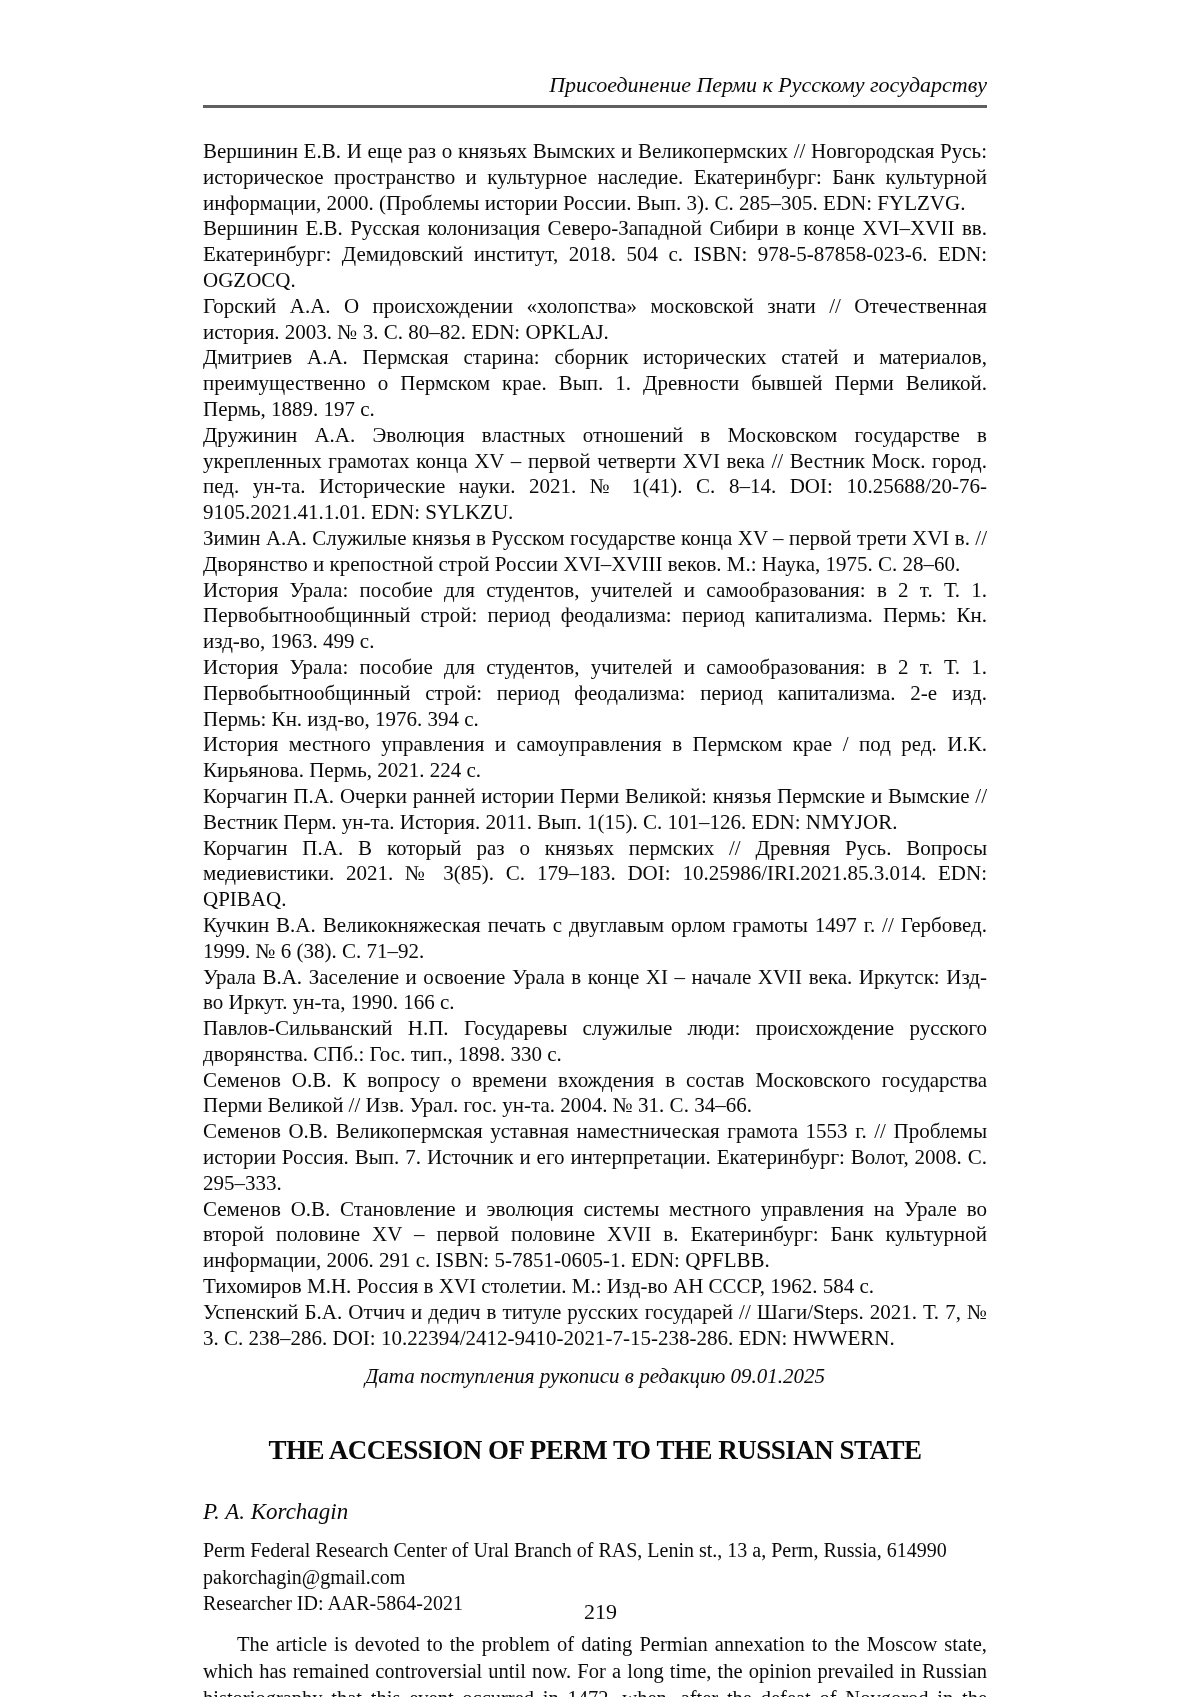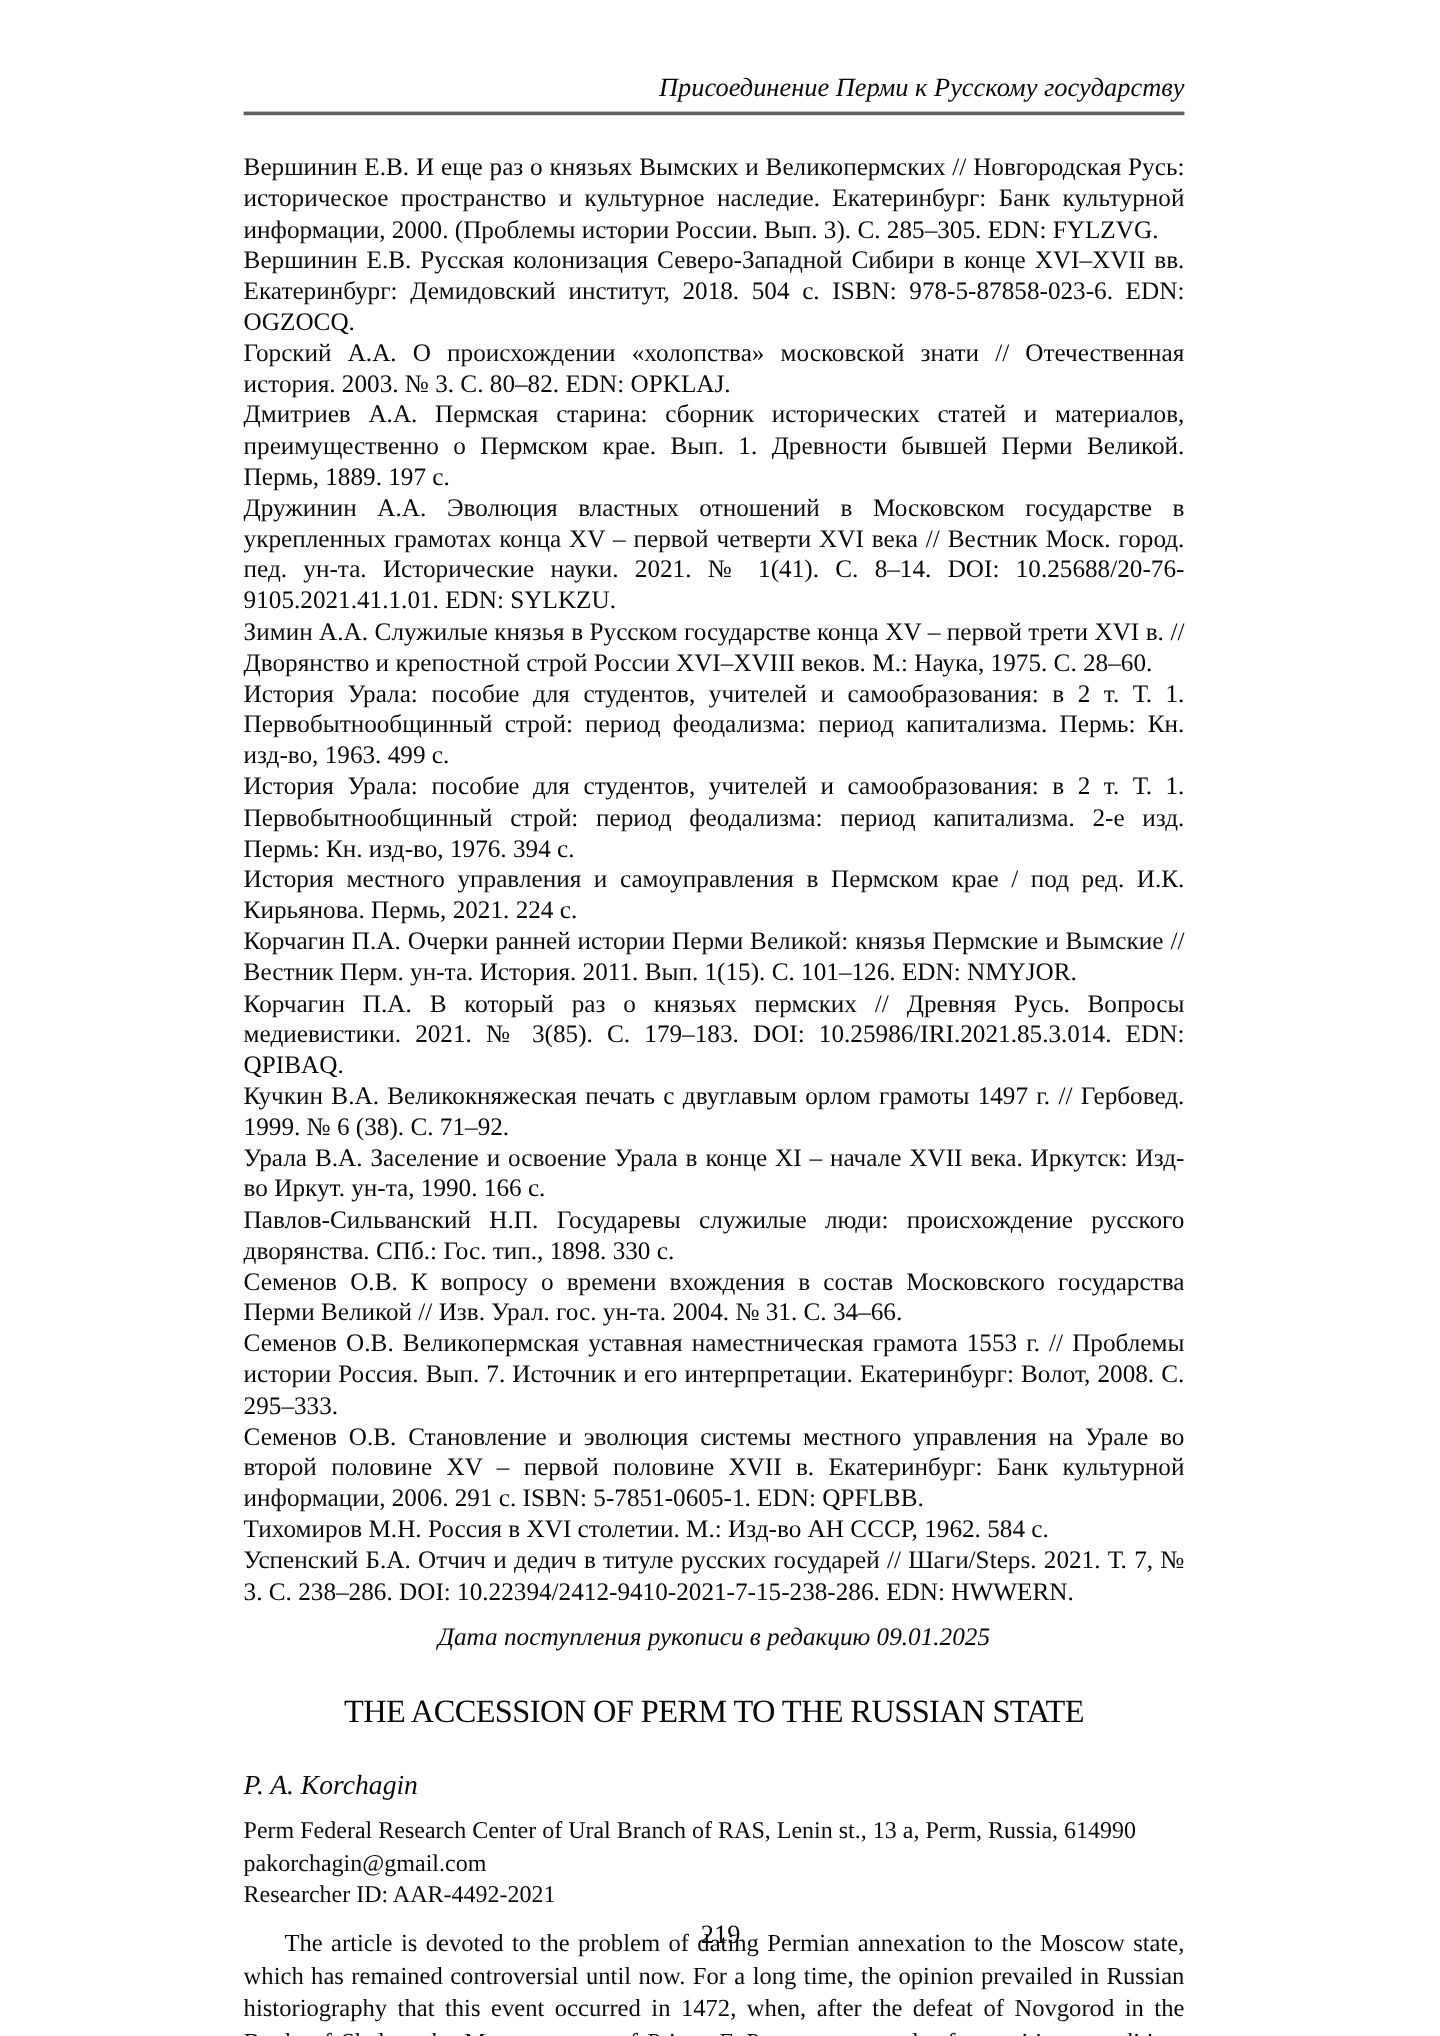--- a/index.html
+++ b/index.html
@@ -10,21 +10,21 @@
   .page {
     position: relative;
     width: 1068px;
     height: 1697px;
     margin: 0 auto;
     background: #ffffff;
     color: #0a0a0a;
     font-family: "Liberation Serif", "DejaVu Serif", serif;
     overflow: hidden;
     box-sizing: border-box;
-    padding: 0 147px 0 137px;
+    padding: 12px 147px 0 137px;
   }
   .running-header {
     padding-top: 60px;
     font-style: italic;
     font-size: 22px;
     line-height: 26px;
     text-align: right;
     white-space: nowrap;
   }
   .header-rule {
@@ -44,24 +44,24 @@
   .ref .ref-author {
   }
   .date-line {
     margin: 13px 0 0 0;
     font-style: italic;
     font-size: 21px;
     line-height: 25px;
     text-align: center;
   }
   .en-title {
-    margin: 34px 0 0 0;
+    margin: 46px 0 0 0;
     font-size: 27px;
     line-height: 31px;
-    font-weight: normal;
+    font-weight: bold;
     text-align: center;
     letter-spacing: -0.5px;
   }
   .author-name {
     margin: 32px 0 0 0;
     font-size: 23px;
     line-height: 27px;
     font-weight: normal;
     font-style: italic;
   }
@@ -123,20 +123,20 @@
 
   <p class="date-line">Дата поступления рукописи в редакцию 09.01.2025</p>
 
   <h1 class="en-title">THE ACCESSION OF PERM TO THE RUSSIAN STATE</h1>
 
   <p class="author-name">P. A. Korchagin</p>
 
   <div class="affiliation-block">
     <p>Perm Federal Research Center of Ural Branch of RAS, Lenin st., 13 a, Perm, Russia, 614990</p>
     <p>pakorchagin@gmail.com</p>
-    <p>Researcher ID: AAR-4492-2021</p>
+    <p>Researcher ID: AAR-5864-2021</p>
   </div>
 
   <p class="abstract">The article is devoted to the problem of dating Permian annexation to the Moscow state, which has remained controversial until now. For a long time, the opinion prevailed in Russian historiography that this event occurred in 1472, when, after the defeat of Novgorod in the Battle of Shelon, the Moscow army of Prince F. Pestry, as a result of a punitive expedition, finally secured this territory to Moscow. O. V. Semenov suggested timing the annexation of Perm the Great to 1505, when the last local prince Matvey was replaced from the Perm governorate and the Great Perm charter was issued, which turned Perm into an ordinary administrative-territorial unit of the Moscow state. The</p>
 
   <div class="page-number">219</div>
 
 </div>
 
 </body></html>

